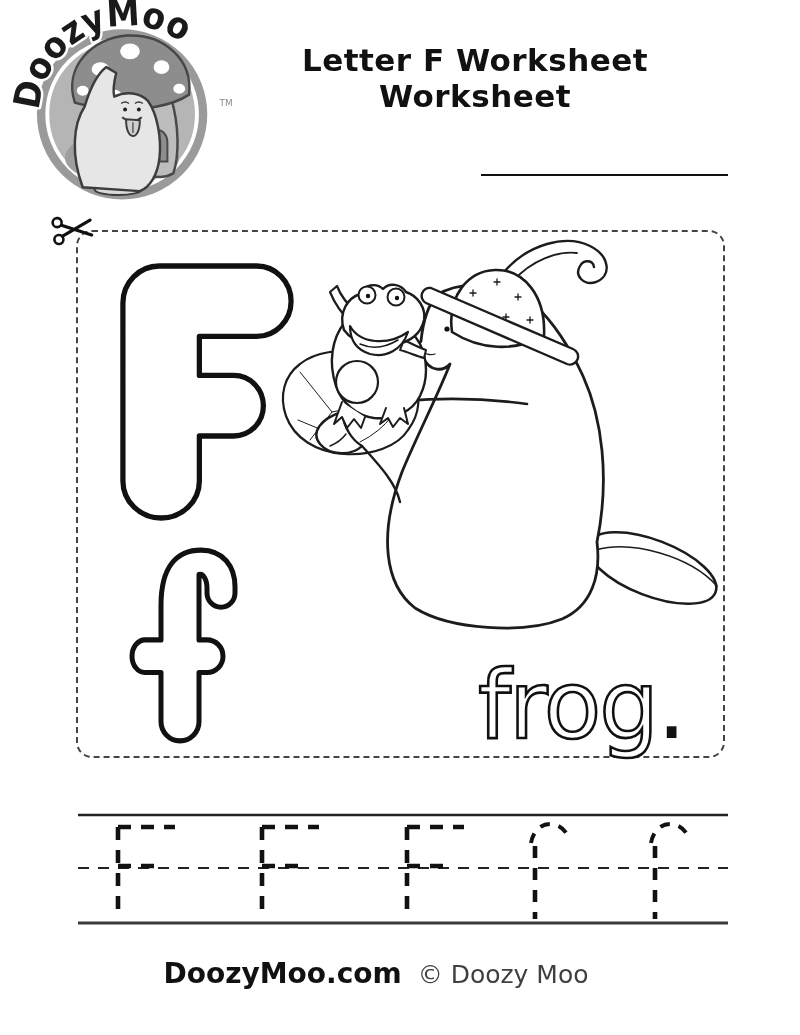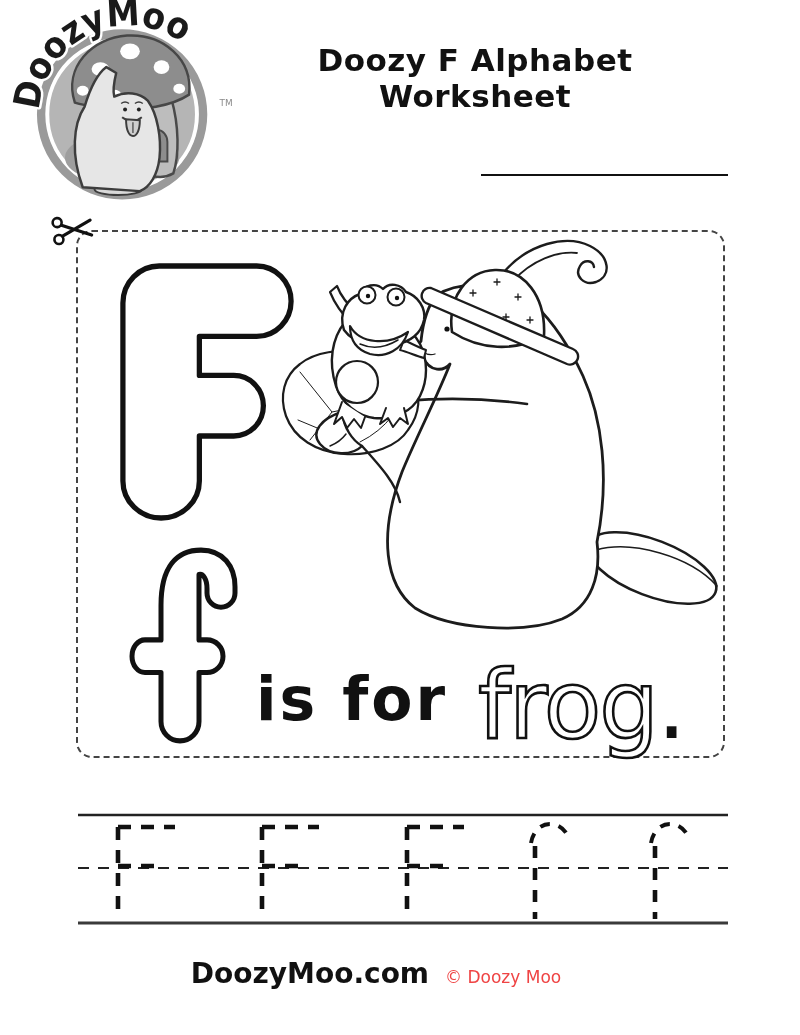--- a/index.html
+++ b/index.html
@@ -9,21 +9,21 @@
   
   #title{left:240px;top:42px;width:470px;text-align:center;font-size:31px;font-weight:700;letter-spacing:.5px;}
   #name-label{left:398px;top:140px;font-size:30px;font-weight:600;}
   #name-line{left:481px;top:148px;width:247px;height:26px;border-bottom:2px solid #111;}
   
   #card{left:76px;top:230px;width:645px;height:524px;border:2px dashed #444;border-radius:16px;}
   #caption-solid{left:256px;top:664px;font-size:60px;font-weight:700;letter-spacing:3px;}
   
   #footer{left:0;top:957px;width:752px;display:flex;justify-content:center;align-items:baseline;gap:16px;}
   #footer .site{font-size:28px;font-weight:700;}
-  #footer .copy{font-size:17px;color:#ef4444;}
+  #footer .copy{font-size:25px;color:#404040;}
   svg{display:block;overflow:visible;}
 </style>
 </head>
 <body>
 
 <div id="sheet">
 
   <svg class="abs" style="left:22px;top:8px;" width="215" height="192" viewBox="0 0 215 195">
     <circle cx="100" cy="108" r="82" fill="#b5b5b5" stroke="#9a9a9a" stroke-width="9"></circle>
     <circle cx="100" cy="108" r="76" fill="none" stroke="#ffffff" stroke-width="4"></circle>
@@ -52,21 +52,21 @@
       <path d="M 111,116 V 127" stroke="#3d3d3d" stroke-width="1.2"></path>
     </g>
 
     <path id="lg-arc" d="M 16,110 A 90,88 0 0 1 198,104" fill="none"></path>
     <text font-size="37" font-weight="700" fill="#1a1a1a" stroke="#ffffff" stroke-width="5" paint-order="stroke" stroke-linejoin="round" font-family="DejaVu Sans, sans-serif">
       <textPath href="#lg-arc" startOffset="6" textLength="196" lengthAdjust="spacingAndGlyphs">DoozyMoo</textPath>
     </text>
     <text x="199" y="100" font-size="9" fill="#8a8a8a">TM</text>
   </svg>
 
-  <div class="abs" id="title">Doozy F Alphabet Worksheet</div>
+  <div class="abs" id="title">Letter F Worksheet Worksheet</div>
   <div class="abs" id="name-line"></div>
 
   <div class="abs" id="card"></div>
 
   <svg class="abs" style="left:50px;top:212px;transform:rotate(-6deg);" width="46" height="36" viewBox="0 0 46 36">
     <rect x="10" y="6" width="10" height="24" fill="#fff"></rect>
     <circle cx="8" cy="9" r="4.5" fill="#fff" stroke="#111" stroke-width="2.6"></circle>
     <circle cx="8" cy="26" r="4.5" fill="#fff" stroke="#111" stroke-width="2.6"></circle>
     <path d="M 12,12 L 41,25 M 12,23 L 41,10" stroke="#111" stroke-width="3.2" stroke-linecap="round"></path>
   </svg>
@@ -138,21 +138,20 @@
         <circle cx="367" cy="295" r="8.5" fill="#fff" stroke-width="2"></circle>
         <circle cx="396" cy="297" r="8.5" fill="#fff" stroke-width="2"></circle>
         <circle cx="368" cy="296" r="2.2" fill="#111" stroke="none"></circle>
         <circle cx="397" cy="298" r="2.2" fill="#111" stroke="none"></circle>
         <path d="M 350,326 C 360,344 388,346 408,332 C 402,350 386,358 370,354 C 357,350 350,340 350,326 Z" fill="#fff" stroke-width="2.2"></path>
         <path d="M 360,344 Q 378,352 398,340" stroke-width="1.5"></path>
       </g>
     </g>
   </svg>
 
-  <div class="abs" id="caption-solid">is for</div>
   <svg class="abs" style="left:468px;top:630px;" width="262" height="140" viewBox="0 0 262 140">
     <text x="10" y="108" font-size="94" font-family="DejaVu Sans, sans-serif" letter-spacing="-2">
       <tspan fill="#ffffff" stroke="#111" stroke-width="2.6">frog</tspan><tspan fill="#111" stroke="none">.</tspan>
     </text>
   </svg>
 
   <svg class="abs" style="left:60px;top:798px;" width="690" height="134" viewBox="60 798 690 134">
     <path d="M 78,815 H 728" stroke="#222" stroke-width="2.4"></path>
     <path d="M 78,868 H 728" stroke="#222" stroke-width="2" stroke-dasharray="11 9"></path>
     <path d="M 78,923 H 728" stroke="#3a3a3a" stroke-width="3"></path>

